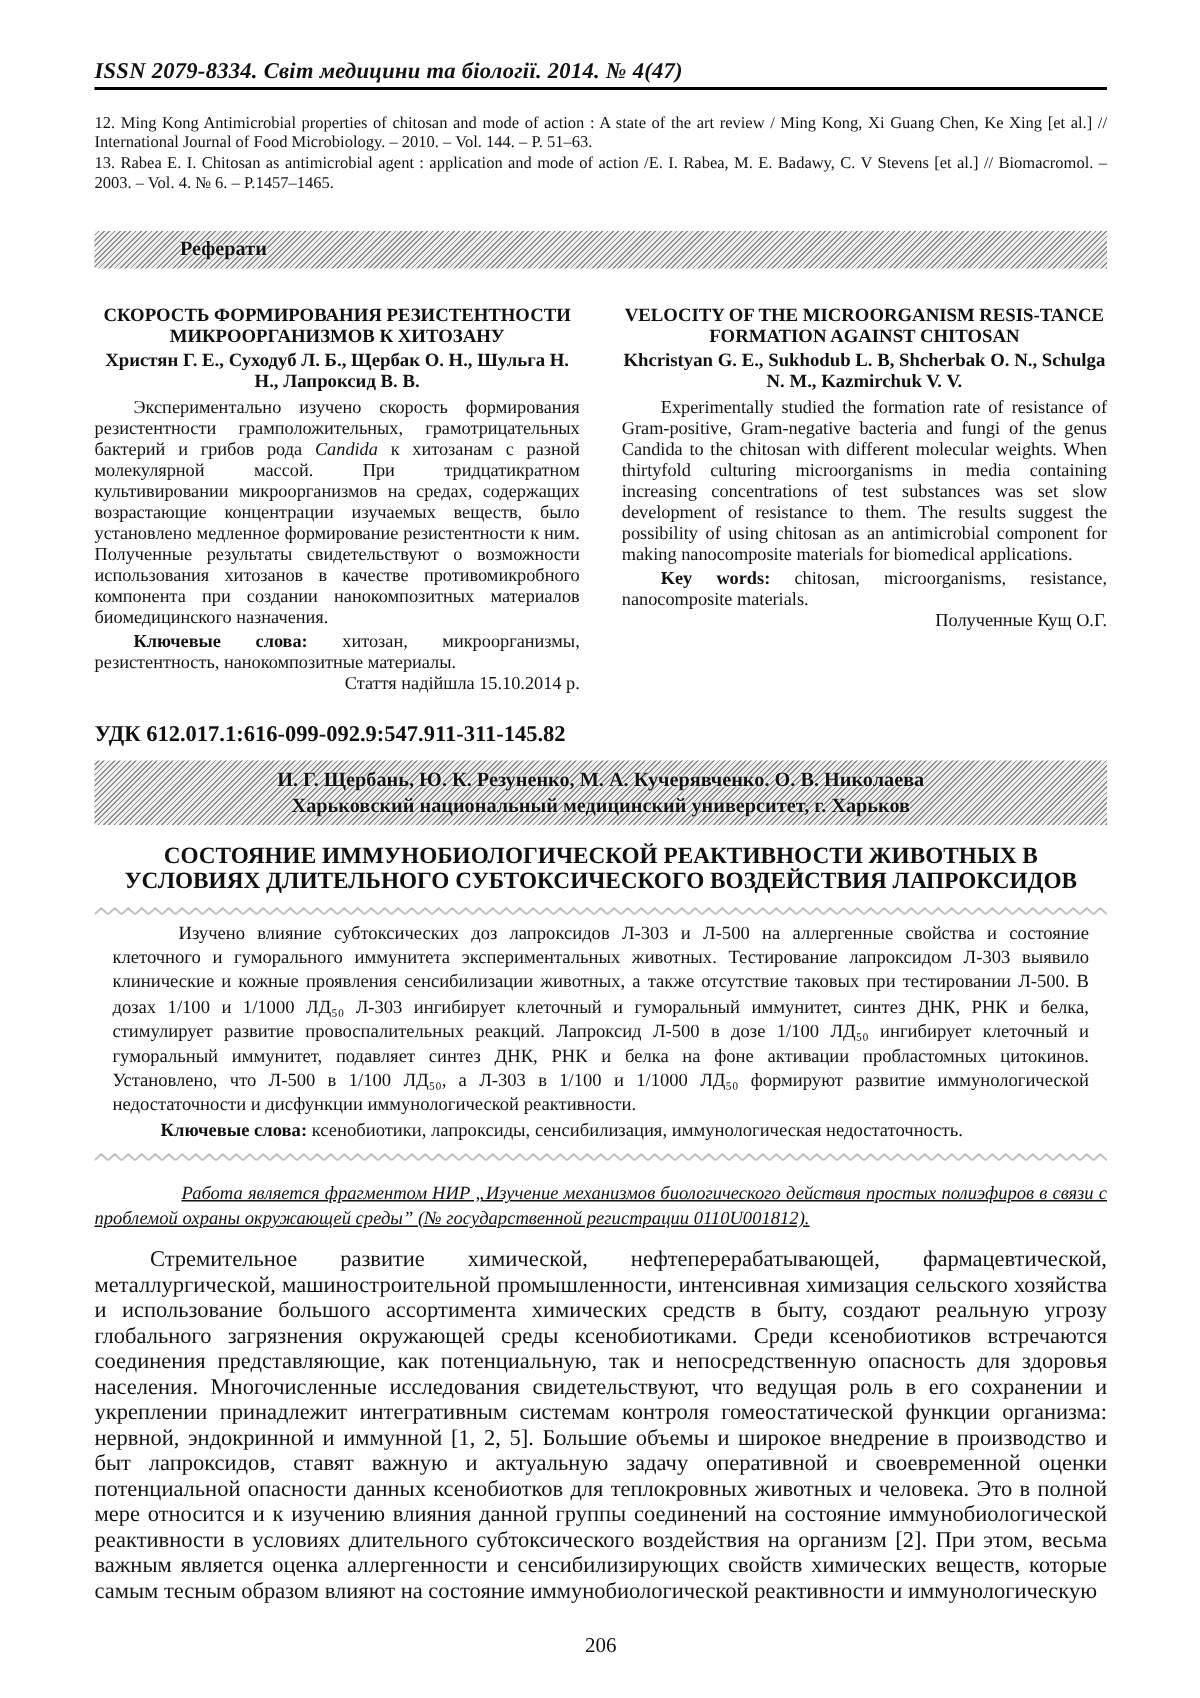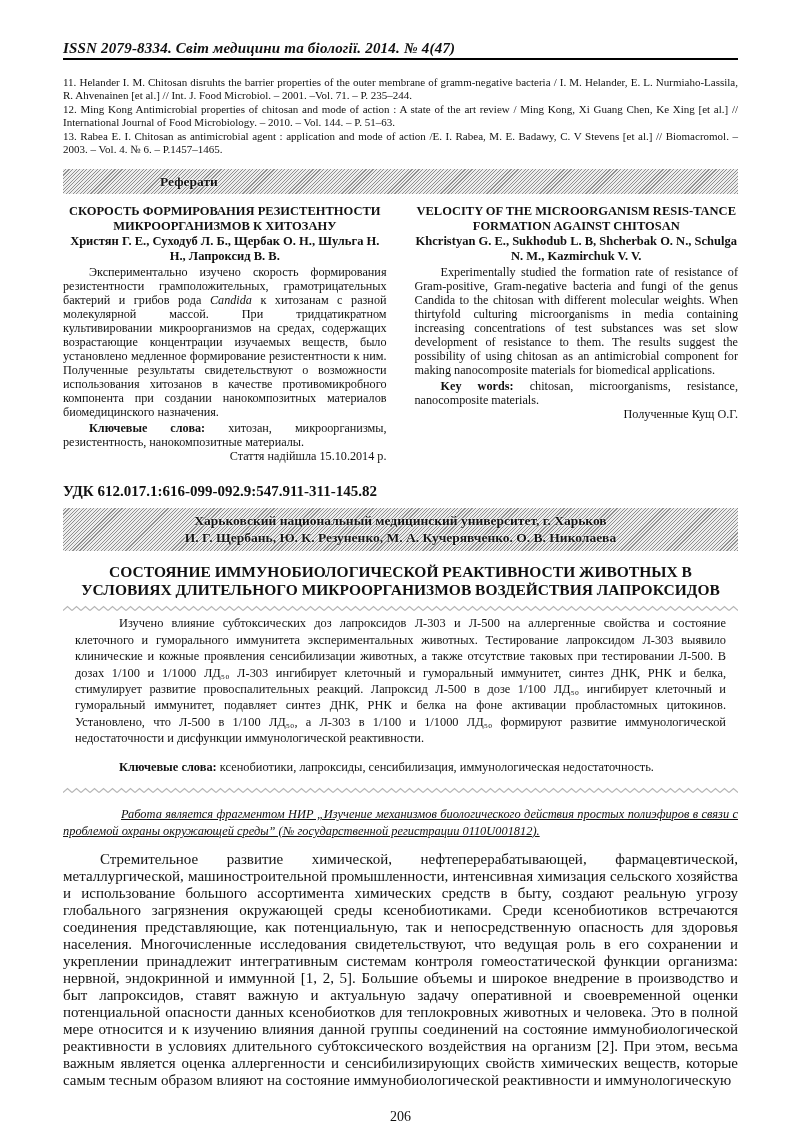--- a/index.html
+++ b/index.html
@@ -18,27 +18,27 @@
     padding-bottom: 1px;
     border-bottom: 2.5px solid #000;
   }
 
   .references { margin-top: 16px; }
   .ref { margin: 0; font-size: 11px; line-height: 13.4px; text-align: justify; }
 
   .hatch-bar {
     background: repeating-linear-gradient(135deg, #ededed 0px, #ededed 1.7px, #8f8f8f 1.7px, #8f8f8f 2.5px);
   }
-  .section-bar { margin-top: 13px; height: 25px; display: flex; align-items: center; padding-left: 40px; }
+  .section-bar { margin-top: 24px; height: 25px; display: flex; align-items: center; }
   .section-label {
     font-size: 13.5px; font-weight: bold; padding-left: 57px;
     text-shadow: 0 0 2px #fff, 0 0 2px #fff;
   }
 
-  .columns { margin-top: 10px; display: flex; gap: 28px; }
+  .columns { margin-top: 24px; display: flex; gap: 28px; }
   .col { flex: 1; min-width: 0; }
   .col-title, .col-authors {
     font-size: 12.5px; font-weight: bold; line-height: 14.5px; text-align: center; margin: 0;
   }
   .col-authors { margin-top: 1px; }
   .col-body {
     margin: 2px 0 0; font-size: 12.2px; line-height: 14px;
     text-align: justify; text-indent: 26px;
   }
   .col-sign { font-size: 12.2px; line-height: 14px; text-align: right; }
@@ -55,21 +55,21 @@
     margin: 12px 0 0; font-size: 15.5px; line-height: 17.5px;
     font-weight: bold; text-align: center;
   }
 
   .zigzag { display: block; margin: 7px auto 0; }
 
   .article-abstract {
     margin: 3px 12px 0; font-size: 12.4px; line-height: 16.4px;
     text-align: justify; text-indent: 44px;
   }
-  .article-abstract.kw { margin: 12px; }
+  .article-abstract.kw { margin: 0; }
   .kw-label { font-weight: bold; }
 
   .nir {
     margin: 12px 0 0; font-style: italic; font-size: 12.4px; line-height: 16.6px;
     text-align: justify; text-indent: 58px; text-decoration: underline;
   }
 
   .body-text {
     margin: 12px 0 0; font-size: 15px; line-height: 17px;
     text-align: justify; text-indent: 37px;
@@ -78,21 +78,20 @@
   .page-number { margin-top: 20px; text-align: center; font-size: 14px; }
 </style>
 </head>
 <body>
 
 <div class="page">
 
   <div class="issn-header">ISSN 2079-8334. Світ медицини та біології. 2014. № 4(47)</div>
 
   <div class="references">
-    <p class="ref">11. Helander I. M. Chitosan disruhts the barrier properties of the outer membrane of gramm-negative bacteria / I. M. Helander, E. L. Nurmiaho-Lassila, R. Ahvenainen [et al.] // Int. J. Food Microbiol. – 2001. –Vol. 71. – P. 235–244.</p>
     <p class="ref">12. Ming Kong Antimicrobial properties of chitosan and mode of action : A state of the art review / Ming Kong, Xi Guang Chen, Ke Xing [et al.] // International Journal of Food Microbiology. – 2010. – Vol. 144. – P. 51–63.</p>
     <p class="ref">13. Rabea E. I. Chitosan as antimicrobial agent : application and mode of action /E. I. Rabea, M. E. Badawy, C. V Stevens [et al.] // Biomacromol. – 2003. – Vol. 4. № 6. – P.1457–1465.</p>
   </div>
 
   <div class="hatch-bar section-bar">
     <span class="section-label">Реферати</span>
   </div>
 
   <div class="columns">
 
@@ -110,25 +109,25 @@
       <p class="col-body">Experimentally studied the formation rate of resistance of Gram-positive, Gram-negative bacteria and fungi of the genus Candida to the chitosan with different molecular weights. When thirtyfold culturing microorganisms in media containing increasing concentrations of test substances was set slow development of resistance to them. The results suggest the possibility of using chitosan as an antimicrobial component for making nanocomposite materials for biomedical applications.</p>
       <p class="col-body"><span class="kw-label">Key words:</span><span> chitosan, microorganisms, resistance, nanocomposite materials.</span></p>
       <div class="col-sign">Полученные Кущ О.Г.</div>
     </div>
 
   </div>
 
   <div class="udk">УДК 612.017.1:616-099-092.9:547.911-311-145.82</div>
 
   <div class="hatch-bar authors-bar">
+    <div>И. Г. Щербань, Ю. К. Резуненко, М. А. Кучерявченко. О. В. Николаева</div>
     <div>Харьковский национальный медицинский университет, г. Харьков</div>
-    <div>И. Г. Щербань, Ю. К. Резуненко, М. А. Кучерявченко. О. В. Николаева</div>
   </div>
 
-  <h1 class="article-title">СОСТОЯНИЕ ИММУНОБИОЛОГИЧЕСКОЙ РЕАКТИВНОСТИ ЖИВОТНЫХ В УСЛОВИЯХ ДЛИТЕЛЬНОГО МИКРООРГАНИЗМОВ ВОЗДЕЙСТВИЯ ЛАПРОКСИДОВ</h1>
+  <h1 class="article-title">СОСТОЯНИЕ ИММУНОБИОЛОГИЧЕСКОЙ РЕАКТИВНОСТИ ЖИВОТНЫХ В УСЛОВИЯХ ДЛИТЕЛЬНОГО СУБТОКСИЧЕСКОГО ВОЗДЕЙСТВИЯ ЛАПРОКСИДОВ</h1>
 
   <svg class="zigzag" width="675" height="7" aria-hidden="true">
     <defs>
       <pattern id="zz1" width="9" height="7" patternUnits="userSpaceOnUse">
         <polyline points="0,5.5 4.5,1.5 9,5.5" fill="none" stroke="#b5b5b5" stroke-width="1.2"></polyline>
       </pattern>
     </defs>
     <rect width="675" height="7" fill="url(#zz1)"></rect>
   </svg>
 

